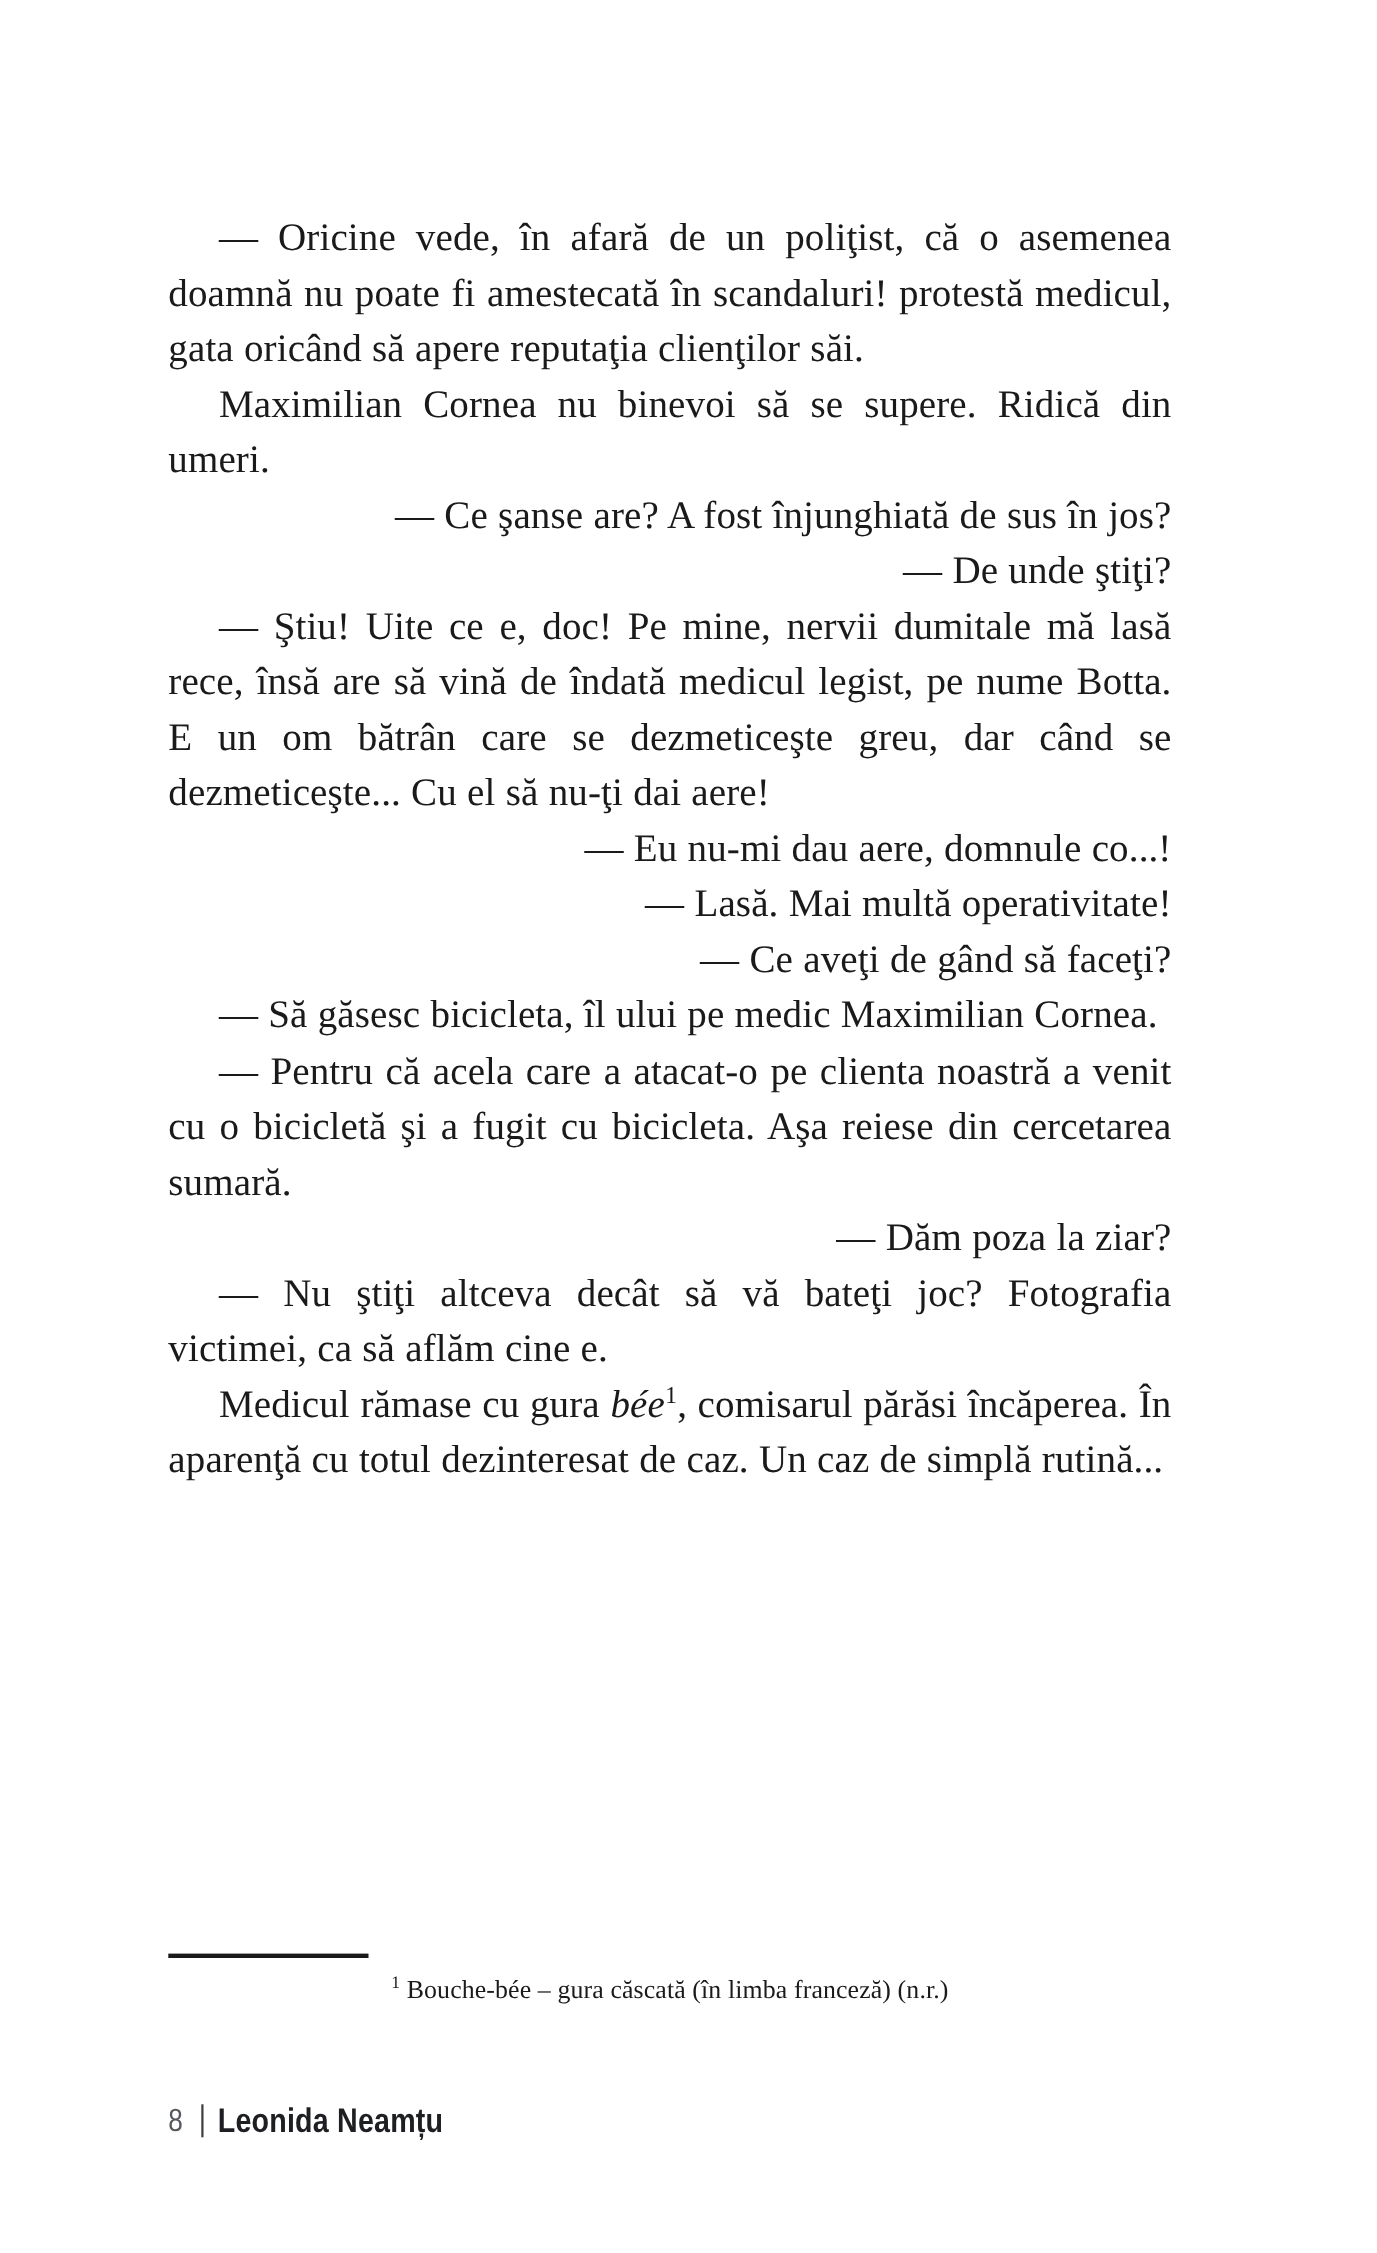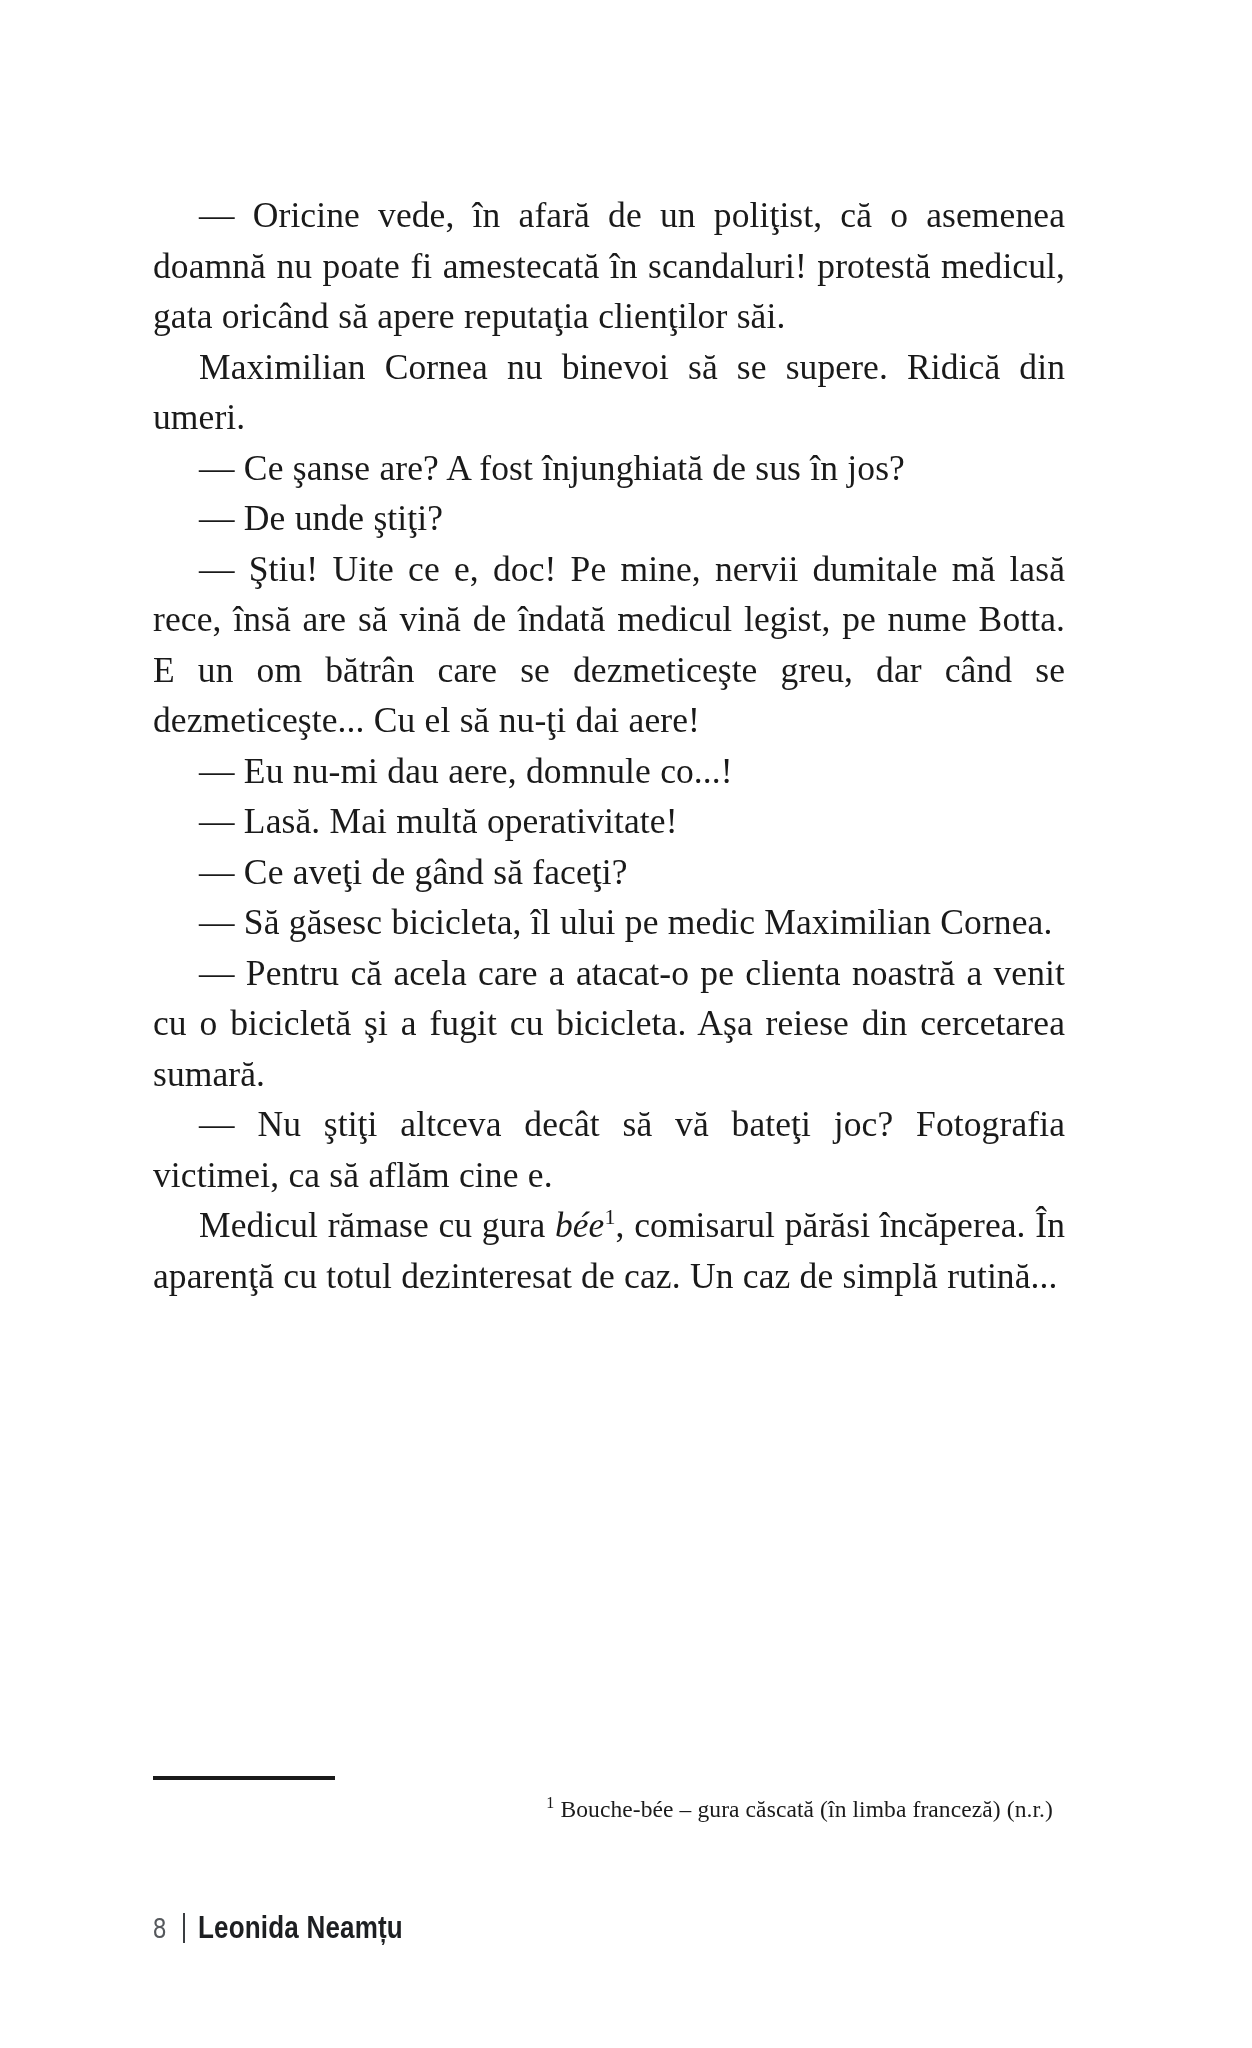--- a/index.html
+++ b/index.html
@@ -43,21 +43,21 @@
     letter-spacing: 0.1px;
     word-spacing: 0.3px;
     -webkit-font-smoothing: antialiased;
   }
   
   .para.indent {
     text-indent: 46px;
   }
   
   .para.ragged {
-    text-align: left;
+    text-align: right;
   }
 
   .it { font-style: italic; }
 
   sup.fn {
     font-size: 0.62em;
     vertical-align: super;
     line-height: 0;
   }
 
@@ -70,22 +70,22 @@
   }
   .footnote-rule {
     width: 182px;
     height: 4px;
     background: #1a1a1a;
     margin: 0 0 14px 0;
   }
   .footnote-text {
     font-size: 23.5px;
     line-height: 30px;
-    margin: 12px;
-    text-align: right;
+    margin: 1px;
+    text-align: center;
     letter-spacing: 0.1px;
   }
   .footnote-text sup {
     font-size: 0.68em;
     vertical-align: super;
     line-height: 0;
   }
 
   
   .page-footer {
@@ -131,20 +131,21 @@
     <p class="para indent">— Oricine vede, în afară de un poliţist, că o asemenea doamnă nu poate fi amestecată în scandaluri! protestă medicul, gata oricând să apere reputaţia clienţilor săi.</p>
     <p class="para indent">Maximilian Cornea nu binevoi să se supere. Ridică din umeri.</p>
     <p class="para indent ragged">— Ce şanse are? A fost înjunghiată de sus în jos?</p>
     <p class="para indent ragged">— De unde ştiţi?</p>
     <p class="para indent">— Ştiu! Uite ce e, doc! Pe mine, nervii dumitale mă lasă rece, însă are să vină de îndată medicul legist, pe nume Botta. E un om bătrân care se dezmeticeşte greu, dar când se dezmeticeşte... Cu el să nu-ţi dai aere!</p>
     <p class="para indent ragged">— Eu nu-mi dau aere, domnule co...!</p>
     <p class="para indent ragged">— Lasă. Mai multă operativitate!</p>
     <p class="para indent ragged">— Ce aveţi de gând să faceţi?</p>
     <p class="para indent">— Să găsesc bicicleta, îl ului pe medic Maximilian Cornea.</p>
     <p class="para indent">— Pentru că acela care a atacat-o pe clienta noastră a venit cu o bicicletă şi a fugit cu bicicleta. Aşa reiese din cercetarea sumară.</p>
+    <p class="para indent ragged">— Dăm poza la ziar?</p>
     <p class="para indent">— Nu ştiţi altceva decât să vă bateţi joc? Fotografia victimei, ca să aflăm cine e.</p>
 
     <p class="para indent"><span>Medicul rămase cu gura </span><span class="it">bée</span><sup class="fn">1</sup><span>, comisarul părăsi încăperea. În aparenţă cu totul dezinteresat de caz. Un caz de simplă rutină...</span></p>
 
   </div>
 
   <div class="footnote-zone">
     <div class="footnote-rule"></div>
     <p class="footnote-text"><sup>1</sup><span> Bouche-bée – gura căscată (în limba franceză) (n.r.)</span></p>
   </div>

